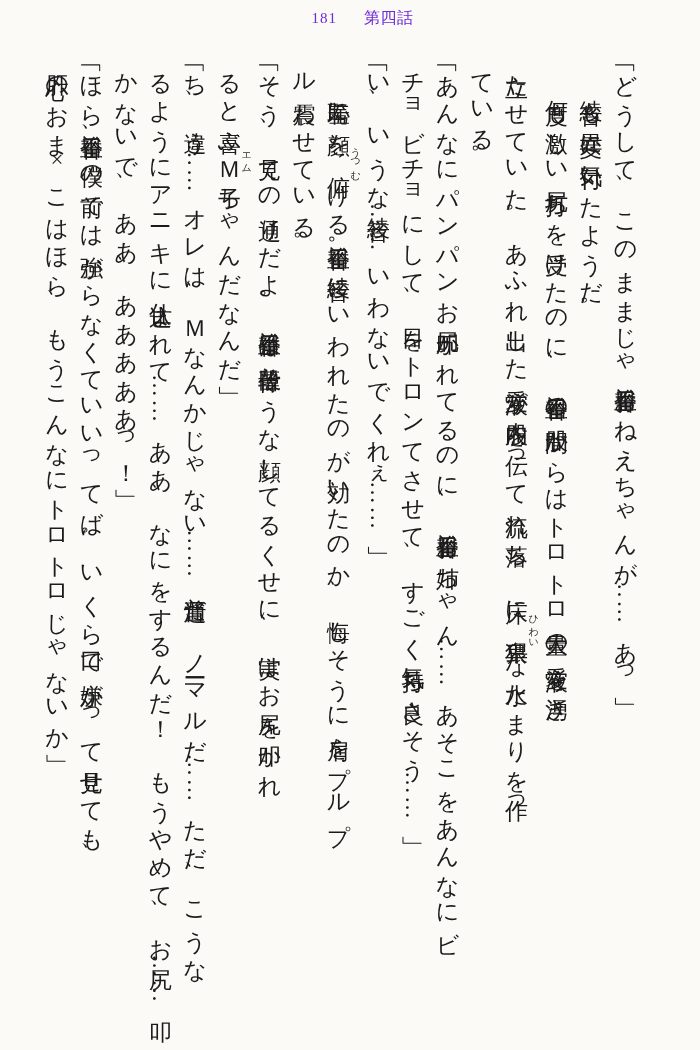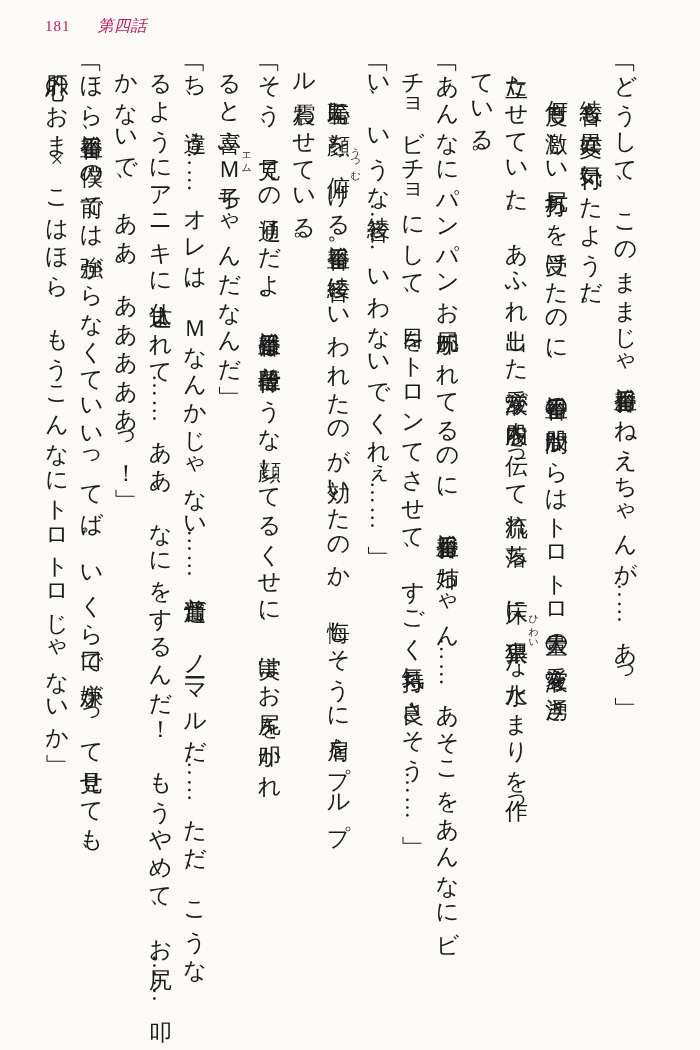--- a/index.html
+++ b/index.html
@@ -15,37 +15,37 @@
     font-family: "Liberation Serif", "DejaVu Serif", serif;
     color: #1b1b1b;
   }
   .page {
     position: absolute;
     inset: 0;
   }
   
   .running-head {
     position: absolute;
-    top: 16px;
+    top: 8px;
     left: 45px;
     right: 20px;
     display: flex;
     align-items: baseline;
     font-size: 16px;
     letter-spacing: 0.5px;
-    color: #be185d;
+    color: #6d28d9;
     white-space: nowrap;
+    justify-content: center;
   }
   .page-number {
     font-size: 15px;
     letter-spacing: 1px;
   }
   .chapter-label {
     margin-left: 27px;
-    font-style: italic;
   }
   .chapter-title {
     margin-left: 8px;
   }
   
   .body-text {
     position: absolute;
     top: 57px;
     right: 58px;
     height: 960px;

